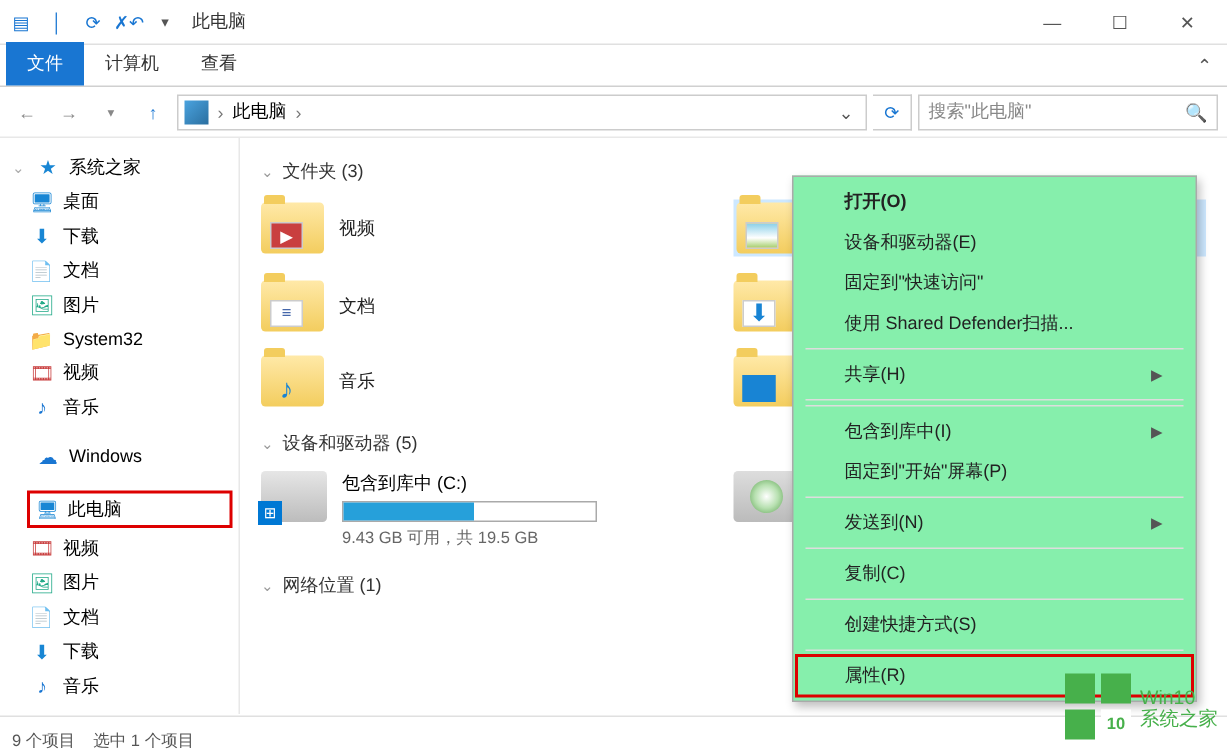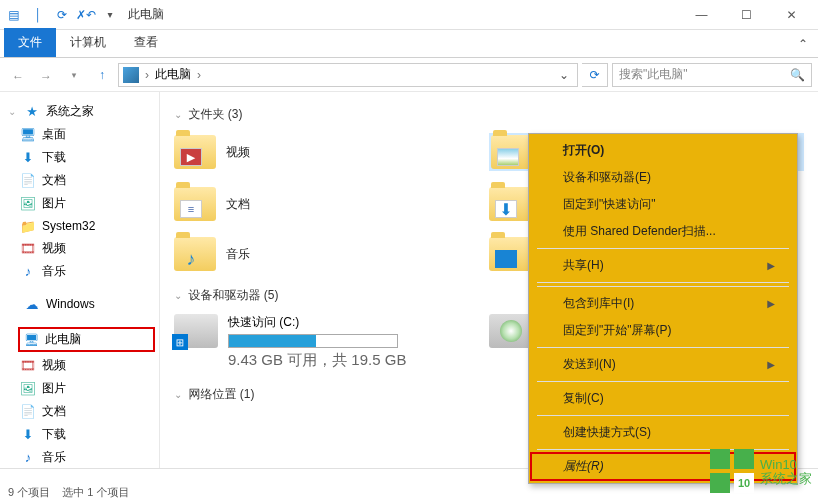--- a/index.html
+++ b/index.html
@@ -57,32 +57,32 @@
     .grid-item .lbl { font-size: 12px; color: #222; }
     .grid-item.sel { background: #cde8ff; padding: 2px 6px 2px 2px; }
     .red-box { border: 2px solid #d00; padding: 1px 3px; }
     
     .drv-item { display: flex; align-items: flex-start; gap: 10px; }
     .drv-icon { width: 44px; height: 34px; background: linear-gradient(#e6e6e6,#bcbcbc); border-radius: 3px; position: relative; }
     .drv-icon .badge { position:absolute; bottom:-2px; left:-2px; width:16px; height:16px; background:#0078d4; display:flex; align-items:center; justify-content:center; color:#fff; font-size:10px; }
     .drv-info { flex:1; }
     .drv-bar { width: 170px; height: 14px; border: 1px solid #aaa; margin: 3px 0; background: #fff; }
     .drv-bar .fill { height: 100%; background: #26a0da; }
-    .drv-sub { font-size: 15px; color: #666; }
+    .drv-sub { font-size: 11px; color: #666; }
     
     .dvd-icon { width: 44px; height: 34px; background: linear-gradient(#ddd,#bbb); border-radius: 3px; position: relative; display:flex; align-items:center; justify-content:center; }
     .dvd-icon .disc { width: 22px; height: 22px; border-radius: 50%; background: radial-gradient(#fff,#b7e0b0,#5aa050); }
     
-    .context-menu { position: absolute; top: 133px; right: 20px; width: 270px; background: #eab308; border: 1px solid #aaa; box-shadow: 2px 3px 6px rgba(0,0,0,.25); z-index: 50; padding: 3px 2px; }
+    .context-menu { position: absolute; top: 117px; right: 20px; width: 270px; background: #86efac; border: 1px solid #aaa; box-shadow: 2px 3px 6px rgba(0,0,0,.25); z-index: 50; padding: 3px 2px; }
     .cm-item { padding: 5px 20px 5px 32px; font-size: 12px; color: #222; cursor: default; display: flex; align-items: center; position: relative; }
     .cm-item .arrow { margin-left: auto; color: #555; font-size: 10px; }
     .cm-sep { height: 1px; background: #ddd; margin: 3px 6px; }
-    .cm-item.red { outline: 2px solid #d00; outline-offset: -1px; font-style: italic; }
-    
-    .statusbar { position: absolute; bottom: 0; left: 0; right: 0; height: 24px; border-top: 1px solid #e0e0e0; display: flex; align-items: flex-start; padding: 16px 8px; font-size: 11px; color: #555; gap: 12px; background:#fff; }
+    .cm-item.red { outline: 2px solid #d00; outline-offset: -1px; }
+    
+    .statusbar { position: absolute; bottom: 0; left: 0; right: 0; height: 24px; border-top: 1px solid #e0e0e0; display: flex; align-items: flex-end; padding: 0 8px; font-size: 11px; color: #555; gap: 12px; background:#fff; }
     
     .watermark { position: absolute; right: 6px; bottom: 6px; display: flex; align-items: center; gap: 4px; z-index: 60; }
     .wm-logo { width: 46px; height: 46px; position: relative; }
     .wm-tile { position: absolute; background: #47b04b; }
     .wm-t1 { left:0; top:0; width:20px; height:20px; }
     .wm-t2 { left:24px; top:0; width:20px; height:20px; }
     .wm-t3 { left:0; top:24px; width:20px; height:20px; }
     .wm-t4 { left:24px; top:24px; width:20px; height:20px; background:#fff; color:#47b04b; font-size:11px; font-weight:bold; display:flex; align-items:center; justify-content:center; }
     .wm-text { color: #47b04b; font-size: 13px; line-height: 1.1; }
   </style>
@@ -249,21 +249,21 @@
     <div class="group-head">
       <span class="chev">⌄</span>
       <span>设备和驱动器 (5)</span>
     </div>
     <div class="grid">
       <div class="drv-item">
         <div class="drv-icon">
             <div class="badge">⊞</div>
           </div>
         <div class="drv-info">
-          <div>快速访问 (C:)</div>
+          <div>包含到库中 (C:)</div>
           <div class="drv-bar">
               <div class="fill" style="width:52%"></div>
             </div>
           <div class="drv-sub">9.43 GB 可用，共 19.5 GB</div>
         </div>
       </div>
       <div class="drv-item">
         <div class="dvd-icon">
             <div class="disc"></div>
           </div>

